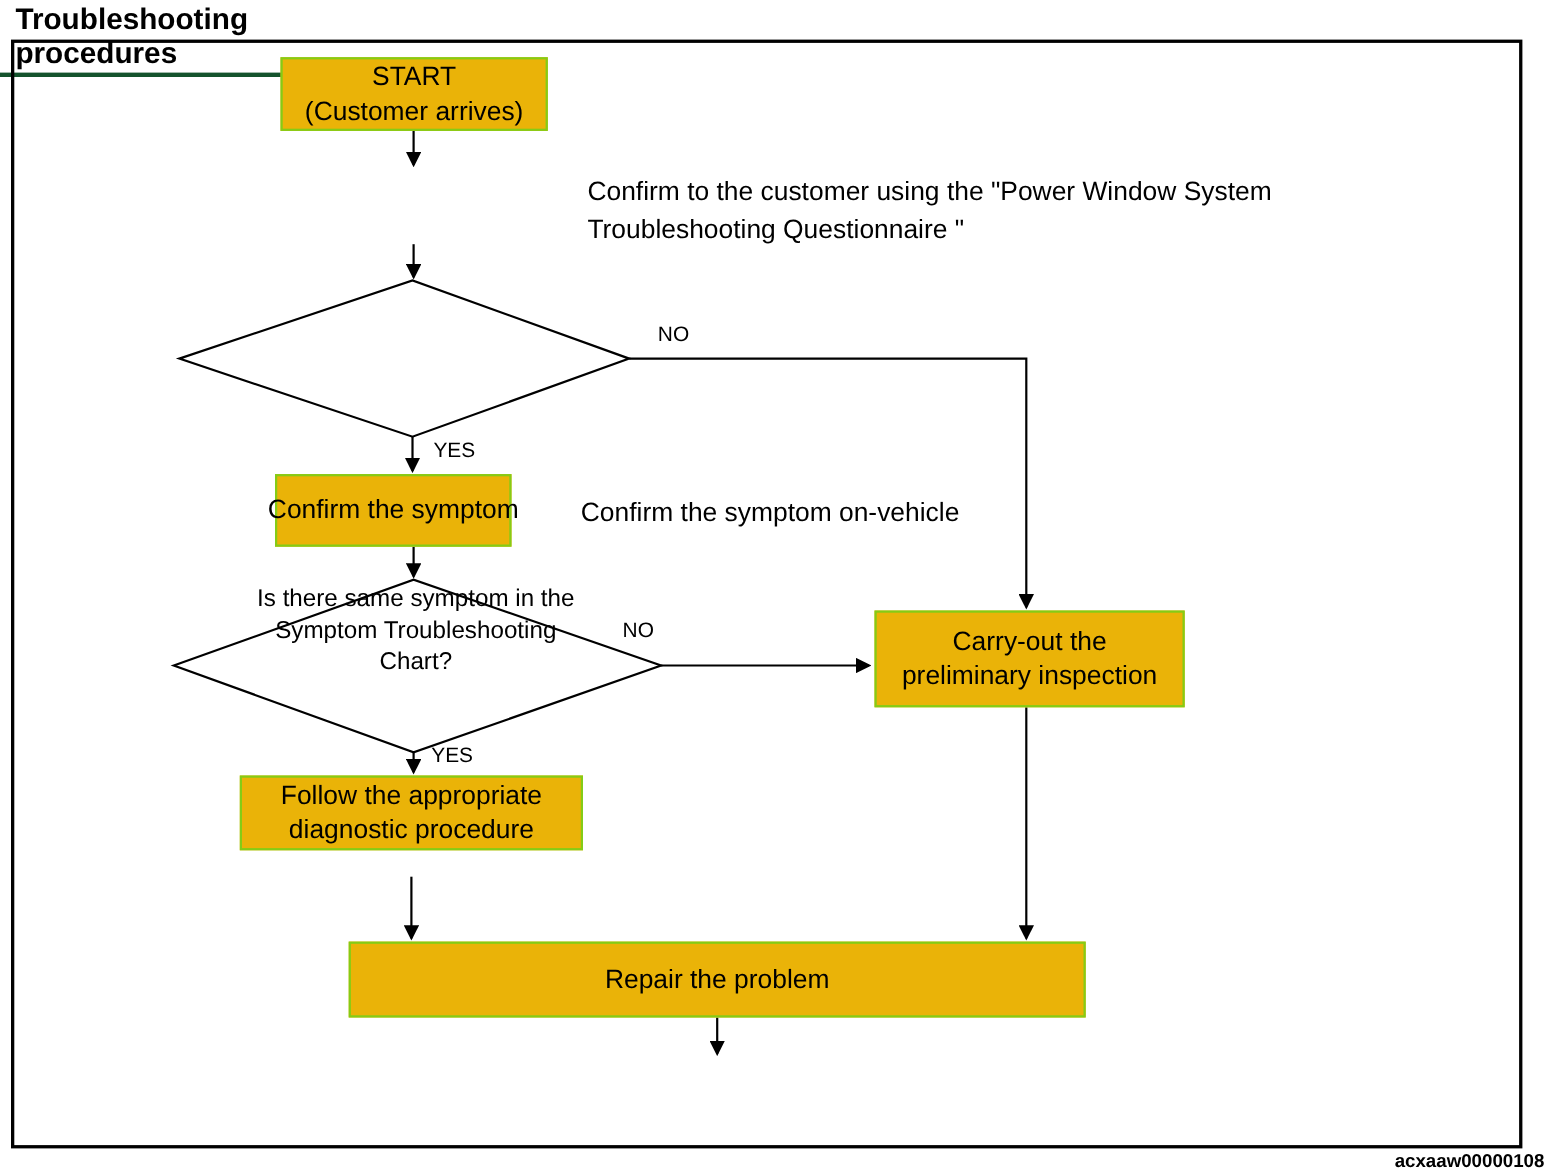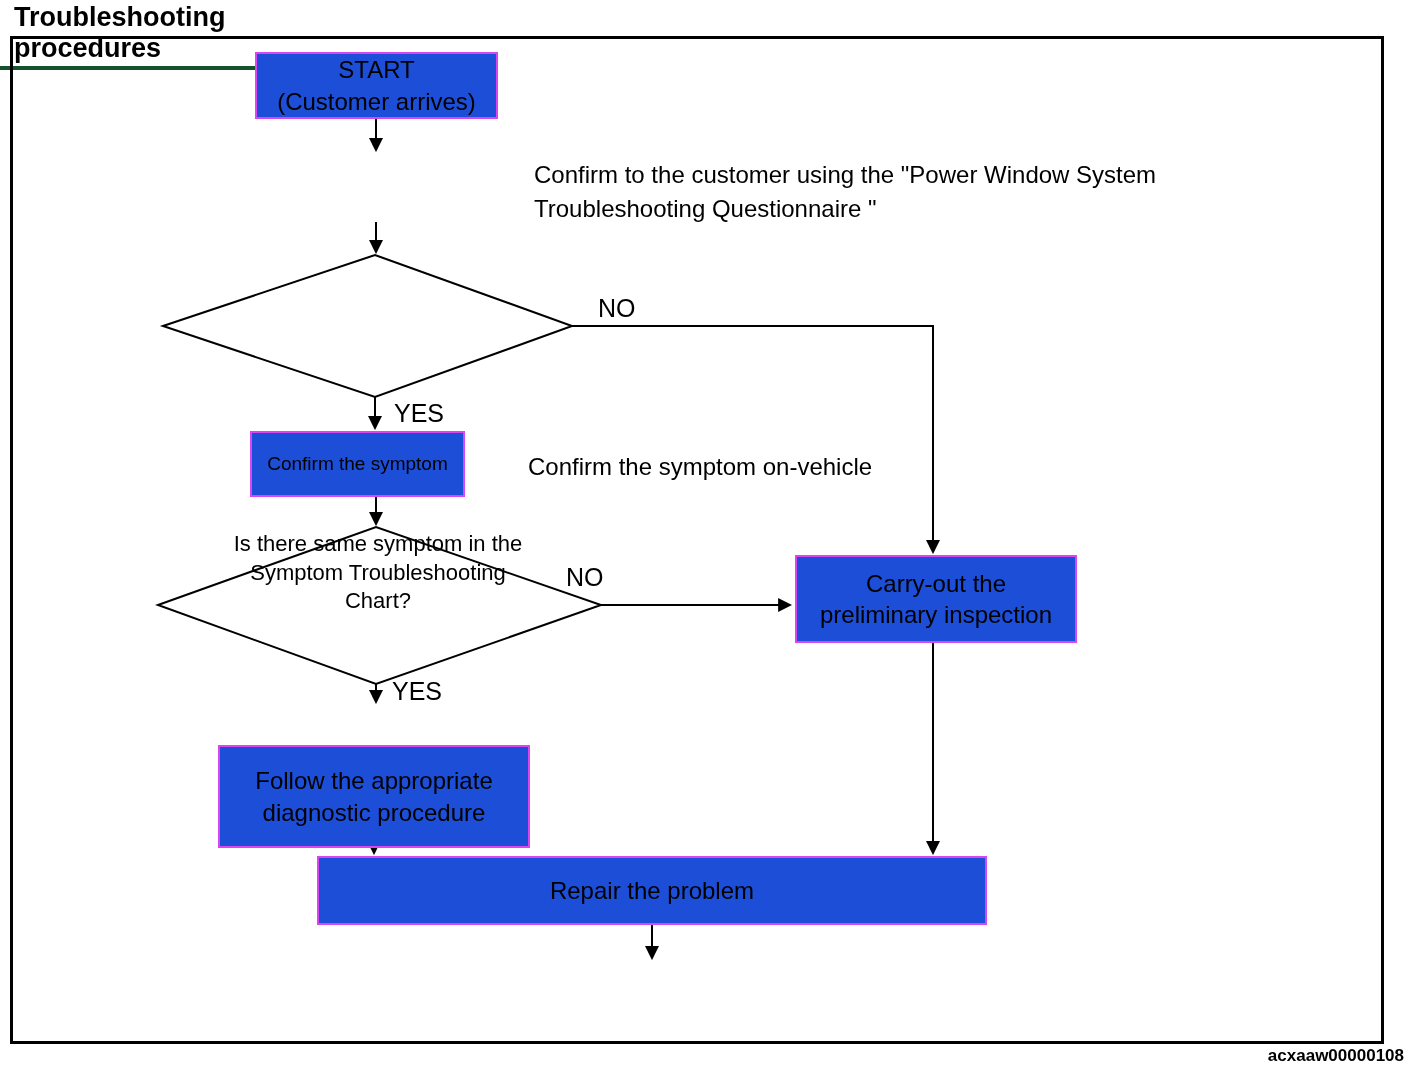--- a/index.html
+++ b/index.html
@@ -10,31 +10,31 @@
   .title{
     position:absolute;left:0;top:2px;padding-left:14px;width:362px;
     font-size:27px;font-weight:bold;border-bottom:4px solid #14532d;padding-bottom:2px;
   }
   .frame{
     position:absolute;left:10px;top:36px;width:1374px;height:1008px;
     border:3px solid #000;box-sizing:border-box;background:transparent;
   }
   .layer{position:absolute;left:0;top:0;width:1408px;height:1068px;}
   .box{
-    position:absolute;box-sizing:border-box;background:#1d4ed8;border:2px solid #d946ef;
+    position:absolute;box-sizing:border-box;background:#eab308;border:2px solid #84cc16;
     display:flex;align-items:center;justify-content:center;
     text-align:center;font-size:24px;line-height:1.3;
   }
   .dtext{
     position:absolute;display:flex;align-items:center;justify-content:center;
     text-align:center;font-size:24px;line-height:1.3;background:transparent;
   }
   .preline{white-space:pre-line;}
   .nowrap{white-space:nowrap;}
-  .lbl{position:absolute;font-size:25px;text-align:center;}
+  .lbl{position:absolute;font-size:19px;text-align:center;}
   .note{position:absolute;font-size:24px;line-height:1.4;}
   .figcode{position:absolute;right:4px;top:1046px;font-size:17px;font-weight:bold;}
   svg line,svg polyline{stroke:#000;stroke-width:2;fill:none;}
   svg polygon.diamond{fill:#fff;stroke:#000;stroke-width:2;}
 </style>
 </head>
 <body>
 
 <div class="page">
 
@@ -65,30 +65,30 @@
       <line x1="652" y1="925" x2="652" y2="958" marker-end="url(#ah)"></line>
     </g>
   </svg>
 
   <div class="box preline" style="left:255px;top:52px;width:243px;height:67px;">START
 (Customer arrives)</div>
 
 
   <div class="dtext preline" style="left:215px;top:290px;width:320px;height:72px;"></div>
 
-  <div class="box nowrap" style="left:250px;top:431px;width:215px;height:66px;font-size:19px;">Confirm the symptom</div>
+  <div class="box nowrap" style="left:250px;top:431px;width:215px;height:66px;font-size:24px;">Confirm the symptom</div>
 
   <div class="dtext preline" style="left:218px;top:526px;width:320px;height:94px;font-size:22px;">Is there same symptom in the
 Symptom Troubleshooting
 Chart?</div>
 
   <div class="box preline" style="left:795px;top:555px;width:282px;height:88px;">Carry-out the
 preliminary inspection</div>
 
-  <div class="box preline" style="left:218px;top:745px;width:312px;height:103px;">Follow the appropriate
+  <div class="box preline" style="left:218px;top:705px;width:312px;height:68px;">Follow the appropriate
 diagnostic procedure</div>
 
   <div class="box nowrap" style="left:317px;top:856px;width:670px;height:69px;">Repair the problem</div>
 
 
   <div class="lbl" style="left:598px;top:294px;">NO</div>
   <div class="lbl" style="left:394px;top:399px;">YES</div>
   <div class="lbl" style="left:566px;top:563px;">NO</div>
   <div class="lbl" style="left:392px;top:677px;">YES</div>
 

